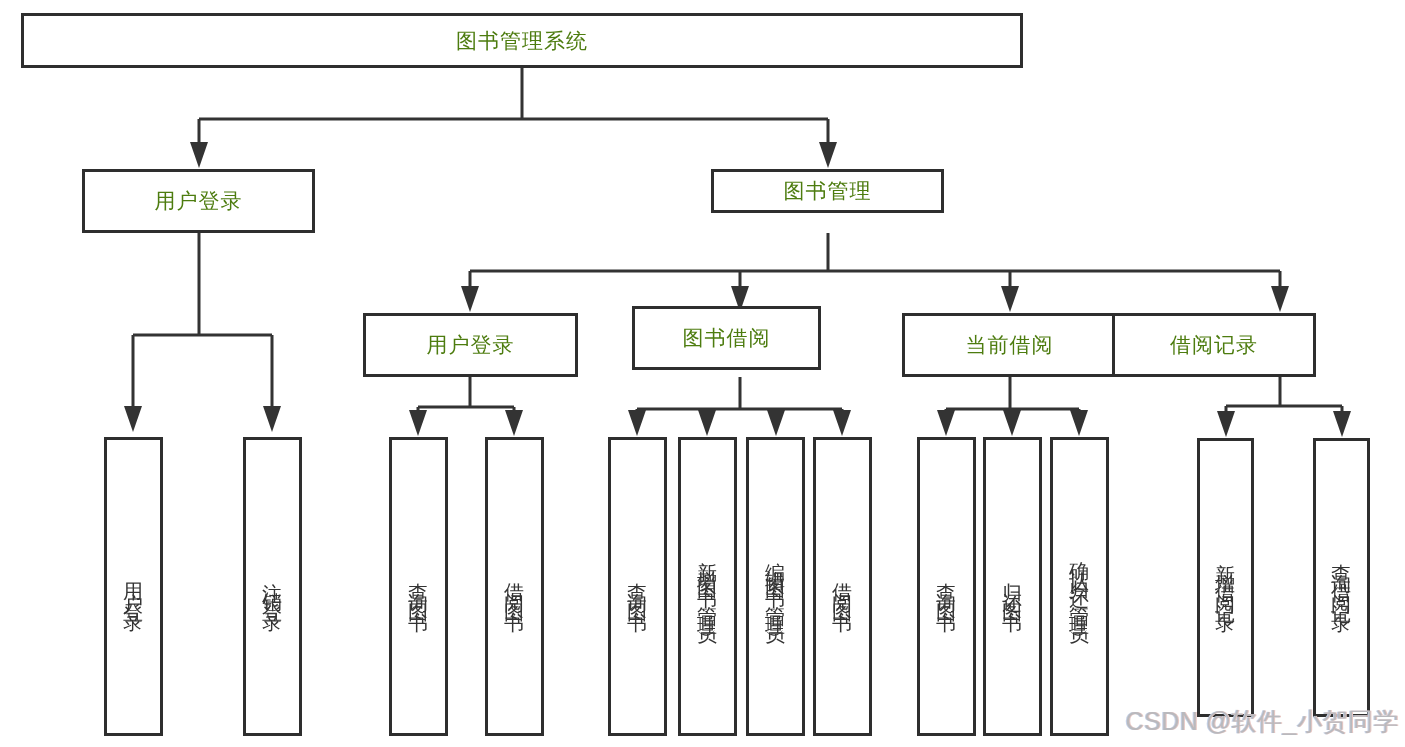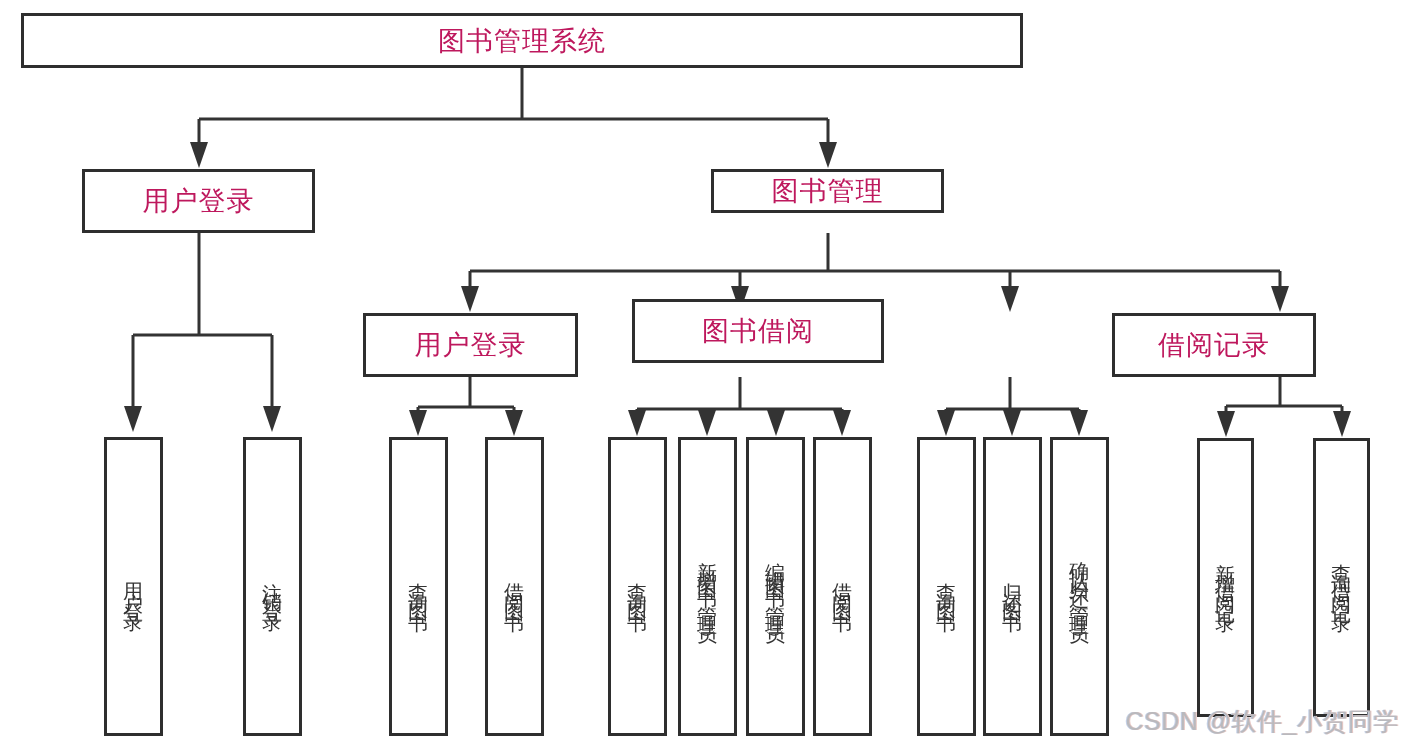--- a/index.html
+++ b/index.html
@@ -6,21 +6,21 @@
   .canvas{
     position:relative;width:1405px;height:747px;background:#ffffff;
     font-family:"Liberation Sans","DejaVu Sans",sans-serif;color:#333333;overflow:hidden;
   }
   .connectors{position:absolute;left:0;top:0;width:1405px;height:747px;pointer-events:none;}
   .box{
     position:absolute;box-sizing:border-box;border:3px solid #2e2e2e;background:#ffffff;
     display:flex;align-items:center;justify-content:center;
   }
   .box.h span{
-    font-size:27px;letter-spacing:1px;color:#be185d;white-space:nowrap;
+    font-size:21px;letter-spacing:1px;color:#4d7c0f;white-space:nowrap;
   }
   .box.v span{
     writing-mode:vertical-rl;text-orientation:mixed;
     font-size:20px;letter-spacing:10px;line-height:1;color:#333333;white-space:nowrap;
   }
   .box.v.tight span{letter-spacing:9px;}
   .watermark{
     position:absolute;right:6px;bottom:9px;font-size:25px;letter-spacing:0.5px;
     color:#b9b9bd;text-shadow:1px 0 0 #e8c8c4, -1px 0 0 #c6d2e8;white-space:nowrap;
   }
@@ -77,22 +77,25 @@
   <div class="box h" style="left:82px;top:169px;width:233px;height:64px">
     <span>用户登录</span>
   </div>
   <div class="box h" style="left:711px;top:169px;width:233px;height:44px">
     <span>图书管理</span>
   </div>
 
   <div class="box h" style="left:363px;top:313px;width:215px;height:64px">
     <span>用户登录</span>
   </div>
-  <div class="box h" style="left:632px;top:299px;width:252px;height:64px">
+  <div class="box h" style="left:632px;top:306px;width:189px;height:64px">
     <span>图书借阅</span>
+  </div>
+  <div class="box h" style="left:902px;top:313px;width:215px;height:64px">
+    <span>当前借阅</span>
   </div>
   <div class="box h" style="left:1112px;top:313px;width:204px;height:64px">
     <span>借阅记录</span>
   </div>
 
   <div class="box v" style="left:104px;top:437px;width:59px;height:299px">
     <span>用户登录</span>
   </div>
   <div class="box v" style="left:243px;top:437px;width:59px;height:299px">
     <span>注销登录</span>

